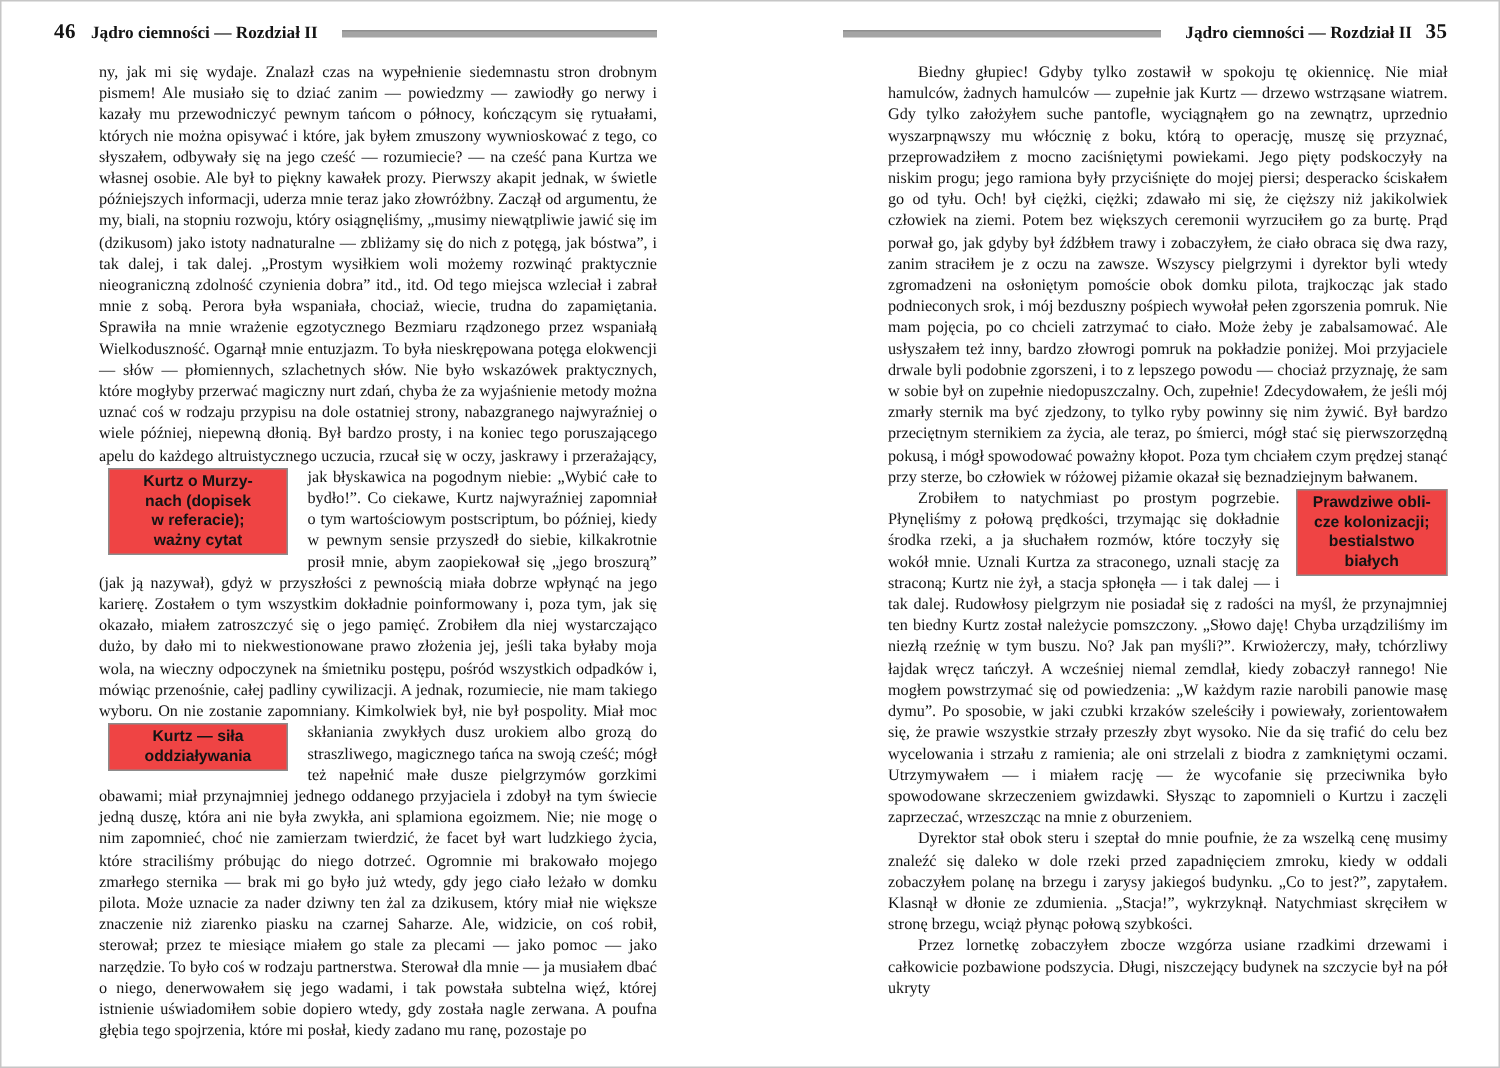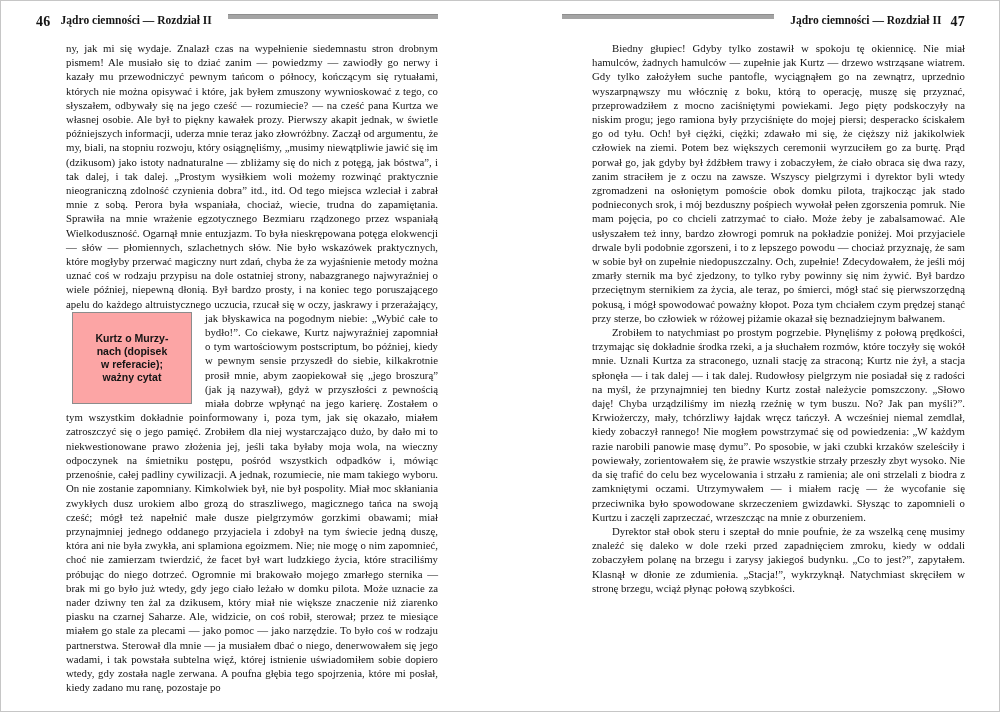--- a/index.html
+++ b/index.html
@@ -5,77 +5,82 @@
   html,body { margin:0; padding:0; background:#ffffff; }
   body { width:1000px; height:712px; overflow:hidden;
          font-family:"Liberation Serif", serif; color:#141414; }
   .spread { position:relative; width:1000px; height:712px; background:#ffffff;
             box-shadow: inset 0 0 0 1px #c6c6c6; overflow:hidden; }
 
   .page { position:absolute; top:14px; }
   #page-left  { left:36px;  width:402px; }
   #page-right { left:562px; width:403px; }
 
-  .page-header { display:flex; height:16px; margin-bottom:11px; }
+  .page-header { display:flex; align-items:center; height:16px; margin-bottom:11px; }
   .page-num { font-weight:bold; font-size:14px; letter-spacing:0.3px; }
   .running-title { font-size:11.5px; font-weight:bold; white-space:nowrap; }
   .running-title .bt { }
   .header-rule { flex:1 1 auto; height:4px; background:#a4a4a4;
                  border-top:1px solid #8e8e8e; }
   #page-left  .running-title { margin-left:10px; }
   #page-left  .header-rule   { margin-left:16px; }
   #page-right .header-rule   { margin-right:16px; }
   #page-right .page-num      { margin-left:9px; }
 
   .body-text { font-size:10.8px; line-height:14.2px; text-align:justify;margin-left:30px; }
   .para { margin:0; padding:0; }
   .para.indent { text-indent:20px; }
 
-  .note-box { display:block; background:#fca5a5; border:1px solid #8c8c8c;
+  .note-box { display:block; background:#ef4444; border:1px solid #8c8c8c;
               font-family:"Liberation Sans", sans-serif; font-weight:bold;
               font-size:10.5px; line-height:13px; text-align:center;
-              padding:19px 4px; text-indent:0; box-sizing:border-box; }
+              padding:2px 4px; text-indent:0; box-sizing:border-box; }
   .float-left  { float:left;  width:120px; margin:1px 13px 3px 6px; }
   .float-right { float:right; width:101px; margin:1px 0 3px 11px; }
 </style>
 </head>
 <body>
 
 <div class="spread">
 
   <section class="page" id="page-left">
     <header class="page-header">
       <span class="page-num">46</span>
       <span class="running-title"><span class="bt">Jądro ciemności</span> <span>— Rozdział II</span></span>
       <span class="header-rule"></span>
     </header>
 
     <div class="body-text">
       <p class="para">
         <span>ny, jak mi się wydaje. Znalazł czas na wypełnienie siedemnastu stron drobnym pismem! Ale musiało się to dziać zanim — powiedzmy — zawiodły go nerwy i kazały mu przewodniczyć pewnym tańcom o północy, kończącym się rytuałami, których nie można opisywać i które, jak byłem zmuszony wywnioskować z tego, co słyszałem, odbywały się na jego cześć — rozumiecie? — na cześć pana Kurtza we własnej osobie. Ale był to piękny kawałek prozy. Pierwszy akapit jednak, w świetle późniejszych informacji, uderza mnie teraz jako złowróżbny. Zaczął od argumentu, że my, biali, na stopniu rozwoju, który osiągnęliśmy, „musimy niewątpliwie jawić się im (dzikusom) jako istoty nadnaturalne — zbliżamy się do nich z potęgą, jak bóstwa”, i tak dalej, i tak dalej. „Prostym wysiłkiem woli możemy rozwinąć praktycznie nieograniczną zdolność czynienia dobra” itd., itd. Od tego miejsca wzleciał i zabrał mnie z sobą. Perora była wspaniała, chociaż, wiecie, trudna do zapamiętania. Sprawiła na mnie wrażenie egzotycznego Bezmiaru rządzonego przez wspaniałą Wielkoduszność. Ogarnął mnie entuzjazm. To była nieskrępowana potęga elokwencji — słów — płomiennych, szlachetnych słów. Nie było wskazówek praktycznych, które mogłyby przerwać magiczny nurt zdań, chyba że za wyjaśnienie metody można uznać coś w rodzaju przypisu na dole ostatniej strony, nabazgranego najwyraźniej o wiele później, niepewną dłonią. Był bardzo prosty, i na koniec tego poruszającego apelu do każdego altruistycznego uczucia, rzucał się w oczy, jaskrawy i przerażający, jak błyskawica na</span>
         <span class="note-box float-left">Kurtz o Murzy-<br>nach (dopisek<br>w referacie);<br>ważny cytat</span>
         <span>pogodnym niebie: „Wybić całe to bydło!”. Co ciekawe, Kurtz najwyraźniej zapomniał o tym wartościowym postscriptum, bo później, kiedy w pewnym sensie przyszedł do siebie, kilkakrotnie prosił mnie, abym zaopiekował się „jego broszurą” (jak ją nazywał), gdyż w przyszłości z pewnością miała dobrze wpłynąć na jego karierę. Zostałem o tym wszystkim dokładnie poinformowany i, poza tym, jak się okazało, miałem zatroszczyć się o jego pamięć. Zrobiłem dla niej wystarczająco dużo, by dało mi to niekwestionowane prawo złożenia jej, jeśli taka byłaby moja wola, na wieczny odpoczynek na śmietniku postępu, pośród wszystkich odpadków i, mówiąc przenośnie, całej padliny cywilizacji. A jednak, rozumiecie, nie mam takiego wyboru. On nie zostanie zapomniany. Kimkolwiek był, nie był pospolity. Miał</span>
+        <span class="note-box float-left">Kurtz — siła<br>oddziaływania</span>
         <span>moc skłaniania zwykłych dusz urokiem albo grozą do straszliwego, magicznego tańca na swoją cześć; mógł też napełnić małe dusze pielgrzymów gorzkimi obawami; miał przynajmniej jednego oddanego przyjaciela i zdobył na tym świecie jedną duszę, która ani nie była zwykła, ani splamiona egoizmem. Nie; nie mogę o nim zapomnieć, choć nie zamierzam twierdzić, że facet był wart ludzkiego życia, które straciliśmy próbując do niego dotrzeć. Ogromnie mi brakowało mojego zmarłego sternika — brak mi go było już wtedy, gdy jego ciało leżało w domku pilota. Może uznacie za nader dziwny ten żal za dzikusem, który miał nie większe znaczenie niż ziarenko piasku na czarnej Saharze. Ale, widzicie, on coś robił, sterował; przez te miesiące miałem go stale za plecami — jako pomoc — jako narzędzie. To było coś w rodzaju partnerstwa. Sterował dla mnie — ja musiałem dbać o niego, denerwowałem się jego wadami, i tak powstała subtelna więź, której istnienie uświadomiłem sobie dopiero wtedy, gdy została nagle zerwana. A poufna głębia tego spojrzenia, które mi posłał, kiedy zadano mu ranę, pozostaje po</span>
       </p>
     </div>
   </section>
 
   <section class="page" id="page-right">
     <header class="page-header">
       <span class="header-rule"></span>
       <span class="running-title"><span class="bt">Jądro ciemności</span> <span>— Rozdział II</span></span>
-      <span class="page-num">47</span>
+      <span class="page-num">35</span>
     </header>
 
     <div class="body-text">
       <p class="para indent">
         <span>Biedny głupiec! Gdyby tylko zostawił w spokoju tę okiennicę. Nie miał hamulców, żadnych hamulców — zupełnie jak Kurtz — drzewo wstrząsane wiatrem. Gdy tylko założyłem suche pantofle, wyciągnąłem go na zewnątrz, uprzednio wyszarpnąwszy mu włócznię z boku, którą to operację, muszę się przyznać, przeprowadziłem z mocno zaciśniętymi powiekami. Jego pięty podskoczyły na niskim progu; jego ramiona były przyciśnięte do mojej piersi; desperacko ściskałem go od tyłu. Och! był ciężki, ciężki; zdawało mi się, że cięższy niż jakikolwiek człowiek na ziemi. Potem bez większych ceremonii wyrzuciłem go za burtę. Prąd porwał go, jak gdyby był źdźbłem trawy i zobaczyłem, że ciało obraca się dwa razy, zanim straciłem je z oczu na zawsze. Wszyscy pielgrzymi i dyrektor byli wtedy zgromadzeni na osłoniętym pomoście obok domku pilota, trajkocząc jak stado podnieconych srok, i mój bezduszny pośpiech wywołał pełen zgorszenia pomruk. Nie mam pojęcia, po co chcieli zatrzymać to ciało. Może żeby je zabalsamować. Ale usłyszałem też inny, bardzo złowrogi pomruk na pokładzie poniżej. Moi przyjaciele drwale byli podobnie zgorszeni, i to z lepszego powodu — chociaż przyznaję, że sam w sobie był on zupełnie niedopuszczalny. Och, zupełnie! Zdecydowałem, że jeśli mój zmarły sternik ma być zjedzony, to tylko ryby powinny się nim żywić. Był bardzo przeciętnym sternikiem za życia, ale teraz, po śmierci, mógł stać się pierwszorzędną pokusą, i mógł spowodować poważny kłopot. Poza tym chciałem czym prędzej stanąć przy sterze, bo człowiek w różowej piżamie okazał się beznadziejnym bałwanem.</span>
       </p>
       <p class="para indent">
+        <span class="note-box float-right">Prawdziwe obli-<br>cze kolonizacji;<br>bestialstwo<br>białych</span>
         <span>Zrobiłem to natychmiast po prostym pogrzebie. Płynęliśmy z połową prędkości, trzymając się dokładnie środka rzeki, a ja słuchałem rozmów, które toczyły się wokół mnie. Uznali Kurtza za straconego, uznali stację za straconą; Kurtz nie żył, a stacja spłonęła — i tak dalej — i tak dalej. Rudowłosy pielgrzym nie posiadał się z radości na myśl, że przynajmniej ten biedny Kurtz został należycie pomszczony. „Słowo daję! Chyba urządziliśmy im niezłą rzeźnię w tym buszu. No? Jak pan myśli?”. Krwiożerczy, mały, tchórzliwy łajdak wręcz tańczył. A wcześniej niemal zemdlał, kiedy zobaczył rannego! Nie mogłem powstrzymać się od powiedzenia: „W każdym razie narobili panowie masę dymu”. Po sposobie, w jaki czubki krzaków szeleściły i powiewały, zorientowałem się, że prawie wszystkie strzały przeszły zbyt wysoko. Nie da się trafić do celu bez wycelowania i strzału z ramienia; ale oni strzelali z biodra z zamkniętymi oczami. Utrzymywałem — i miałem rację — że wycofanie się przeciwnika było spowodowane skrzeczeniem gwizdawki. Słysząc to zapomnieli o Kurtzu i zaczęli zaprzeczać, wrzeszcząc na mnie z oburzeniem.</span>
       </p>
       <p class="para indent">
         <span>Dyrektor stał obok steru i szeptał do mnie poufnie, że za wszelką cenę musimy znaleźć się daleko w dole rzeki przed zapadnięciem zmroku, kiedy w oddali zobaczyłem polanę na brzegu i zarysy jakiegoś budynku. „Co to jest?”, zapytałem. Klasnął w dłonie ze zdumienia. „Stacja!”, wykrzyknął. Natychmiast skręciłem w stronę brzegu, wciąż płynąc połową szybkości.</span>
+      </p>
+      <p class="para indent">
+        <span>Przez lornetkę zobaczyłem zbocze wzgórza usiane rzadkimi drzewami i całkowicie pozbawione podszycia. Długi, niszczejący budynek na szczycie był na pół ukryty</span>
       </p>
     </div>
   </section>
 
 </div>
 
 </body></html>

